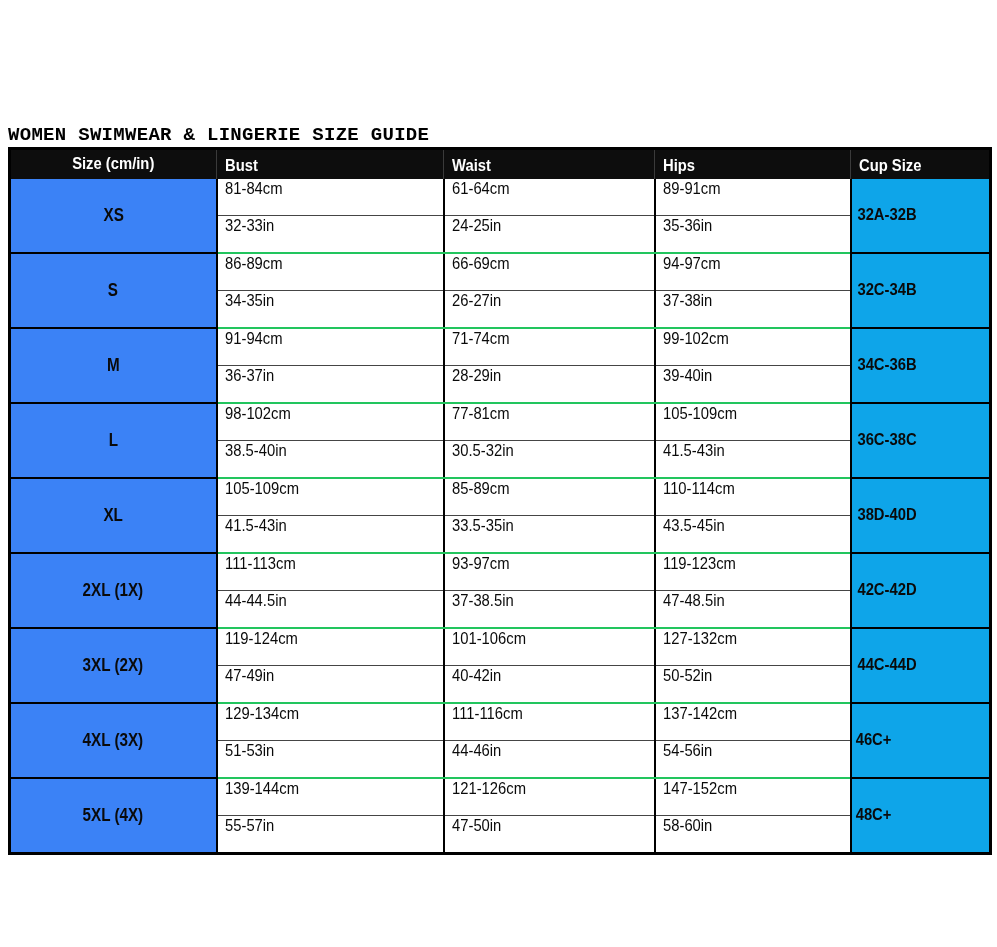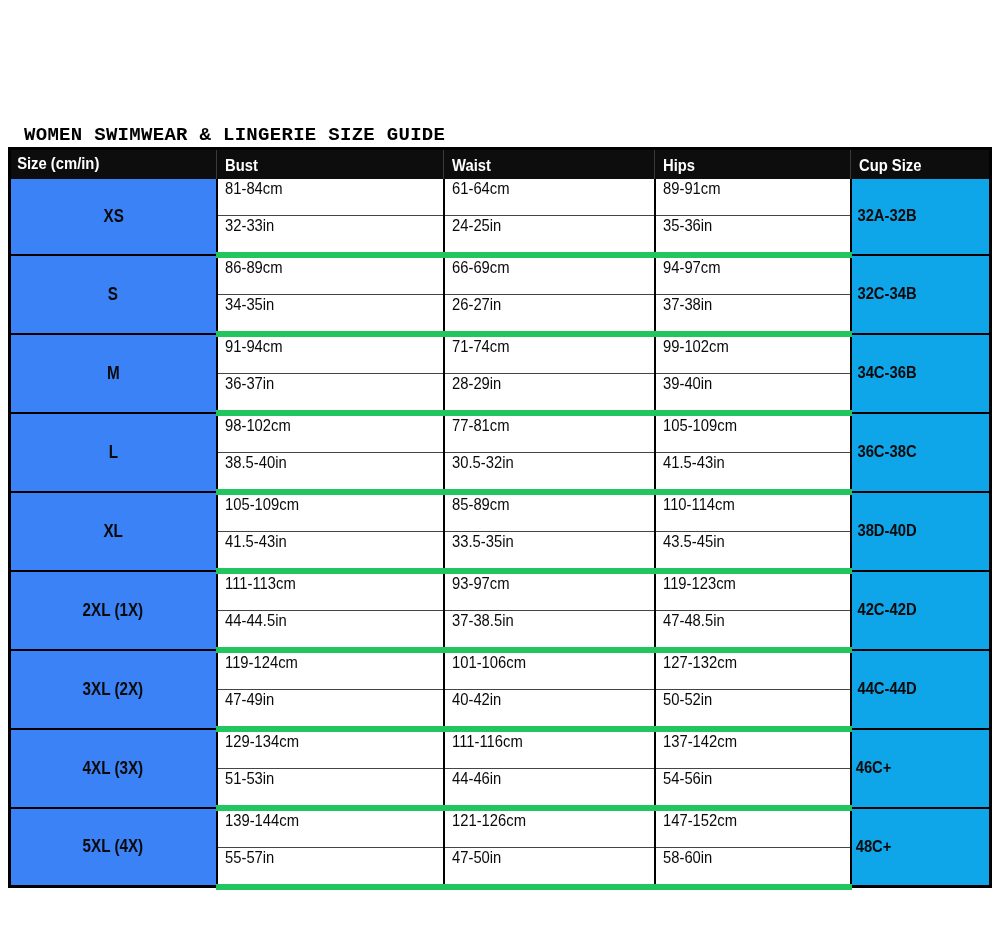--- a/index.html
+++ b/index.html
@@ -12,21 +12,21 @@
     font-family: "Liberation Sans", sans-serif;
     color: #0a0a0a;
   }
   .page {
     width: 997px;
     height: 947px;
     background: #ffffff;
     overflow: hidden;
   }
   .title {
-    margin: 124px 0 1px 24px;
+    margin: 124px 0 1px 8px;
     font-family: "Liberation Mono", "DejaVu Sans Mono", monospace;
     font-weight: bold;
     font-size: 19px;
     letter-spacing: 0.3px;
     color: #000000;
     white-space: nowrap;
   }
   table.size-table {
     border-collapse: collapse;
     table-layout: fixed;
@@ -39,36 +39,37 @@
     color: #ffffff;
     height: 30px;
     font-size: 17px;
     font-weight: bold;
     text-align: left;
     padding: 4px 0 0 8px;
     border-right: 1px solid #3a3a3a;
     white-space: nowrap;
   }
   thead th.size-h {
+    text-align: center;
     padding: 0;
     text-decoration: underline;
   }
   tbody td {
     border-right: 2px solid #000000;
     white-space: nowrap;
     overflow: hidden;
   }
   tbody td.val {
     background: #ffffff;
     height: 33px;
     padding: 0 0 16px 7px;
     font-size: 17px;
   }
   tr.row-cm td.val { border-bottom: 1px solid #454545; }
-  tr.row-in td.val { border-bottom: 6px solid #22c55e; }
+  tr.row-in td.val { border-bottom: 2px solid #22c55e; }
   td.size-cell {
     background: #3b82f6;
     text-align: center;
     font-weight: bold;
     font-size: 17.5px;
     border-bottom: 2px solid #000000;
   }
   td.cup-cell {
     background: #0ea5e9;
     text-align: left;

